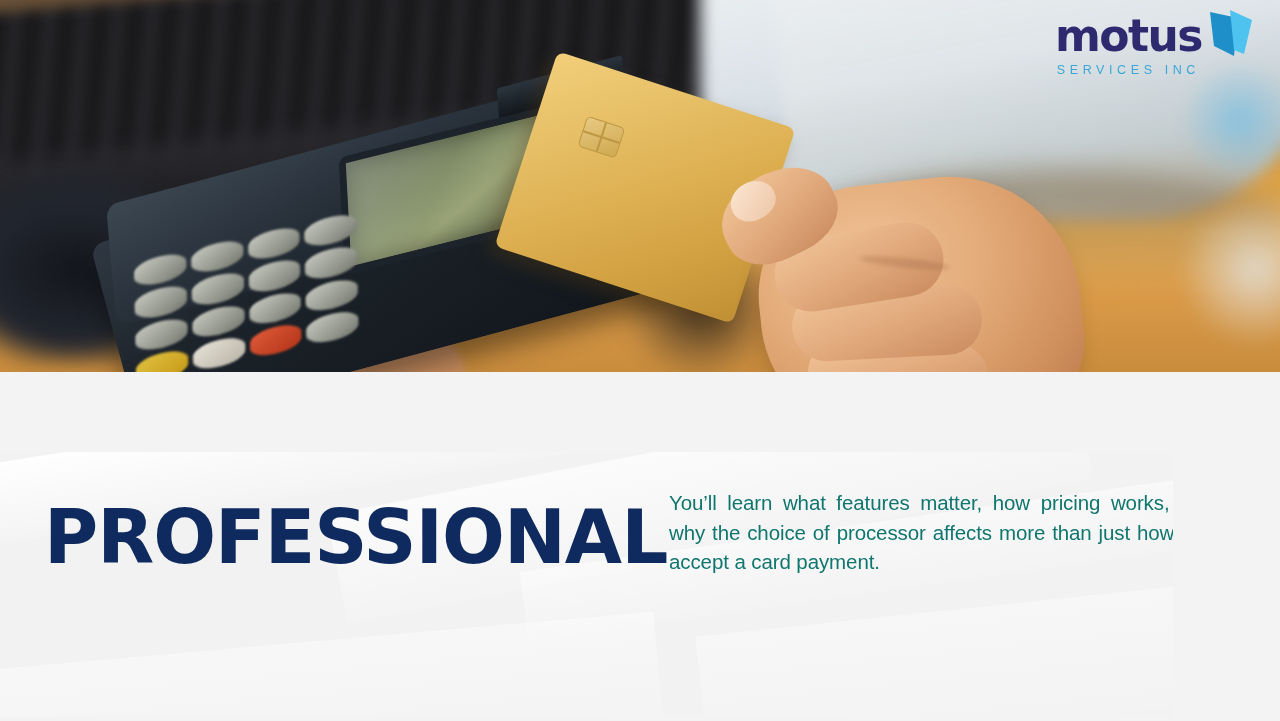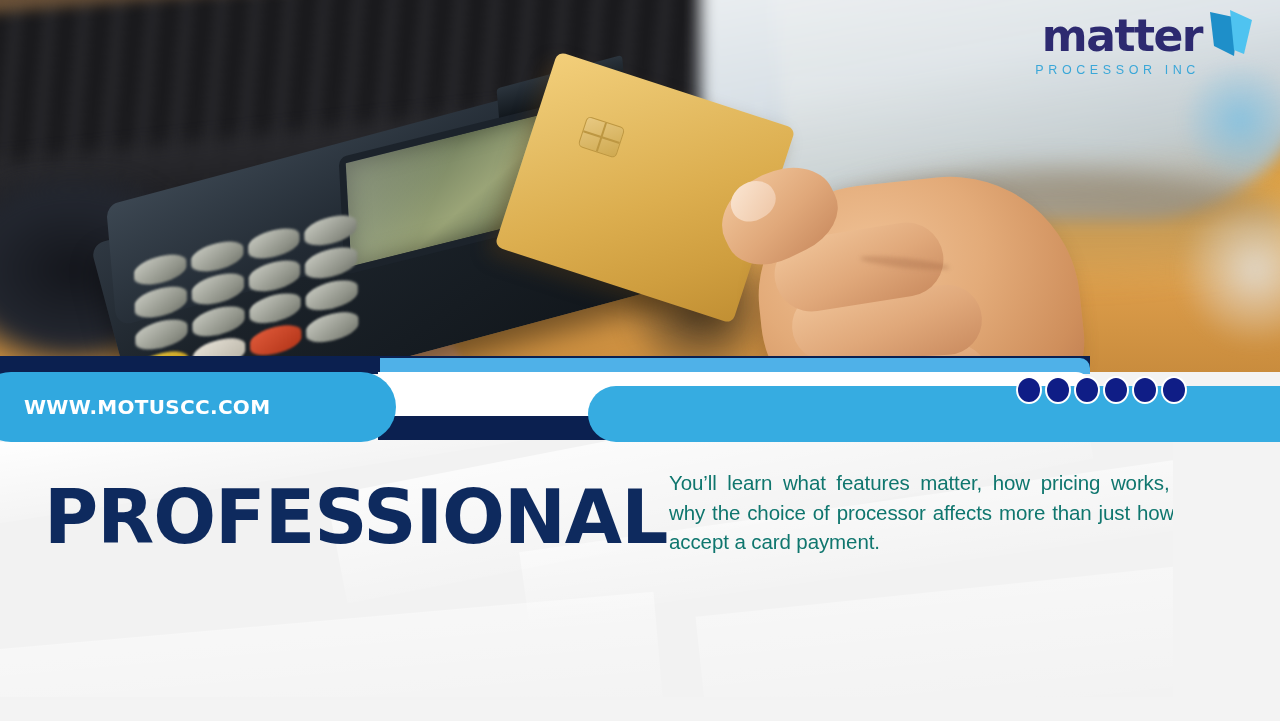--- a/index.html
+++ b/index.html
@@ -248,21 +248,21 @@
     display:flex; gap:3px; z-index:3;
   }
   .dot {
     width:26px; height:28px; border-radius:50%;
     background:#0f1d86;
     border:2px solid #ffffff;
   }
 
   
   .bottom {
-    position:absolute; left:0; top:432px; width:1173px; height:265px;
+    position:absolute; left:0; top:452px; width:1173px; height:265px;
     background:#f2f2f2;
     overflow:hidden;
   }
   .streak {
     position:absolute;
     background:linear-gradient(180deg, rgba(255,255,255,.95), rgba(255,255,255,.15));
   }
   .s1 { left:-60px; top:-40px; width:760px; height:80px; transform:rotate(-9deg); }
   .s2 { left:330px; top:-10px; width:760px; height:110px; transform:rotate(-11deg); opacity:.75; }
   .s3 { left:520px; top:60px; width:860px; height:70px; transform:rotate(-8deg); opacity:.55; }
@@ -353,47 +353,29 @@
       <div class="finger f3"></div>
       <div class="finger f2"></div>
       <div class="finger f1"></div>
       <div class="nail"></div>
       <div class="knuckle"></div>
     </div>
   </div>
 
   <div class="logo">
     <div class="logo-row">
-      <div class="logo-word">matter</div>
+      <div class="logo-word">motus</div>
       <svg class="logo-mark" width="54" height="54" viewBox="0 0 54 54">
         <path d="M6 6 L34 12 L30 50 L10 40 Z" fill="#1e8fc9"></path>
         <path d="M26 4 L48 14 L40 48 L30 44 Z" fill="#4fc3f0"></path>
       </svg>
     </div>
-    <div class="logo-sub">PROCESSOR INC</div>
+    <div class="logo-sub">SERVICES INC</div>
   </div>
 
-  <div class="band">
-    <div class="band-navy-top"></div>
-    <div class="band-blue-strip"></div>
-    <div class="band-white"></div>
-    <div class="band-navy-bottom"></div>
-    <div class="pill-right"></div>
-    <div class="pill-left">
-      <span class="url">WWW.MOTUSCC.COM</span>
-    </div>
-    <div class="dots">
-      <span class="dot"></span>
-      <span class="dot"></span>
-      <span class="dot"></span>
-      <span class="dot"></span>
-      <span class="dot"></span>
-      <span class="dot"></span>
-    </div>
-  </div>
 
   <div class="bottom">
     <div class="streak s1"></div>
     <div class="streak s2"></div>
     <div class="streak s3"></div>
     <div class="streak s4"></div>
     <div class="streak s5"></div>
 
     <div class="headline">
       <span>PROFESSIONAL</span>

